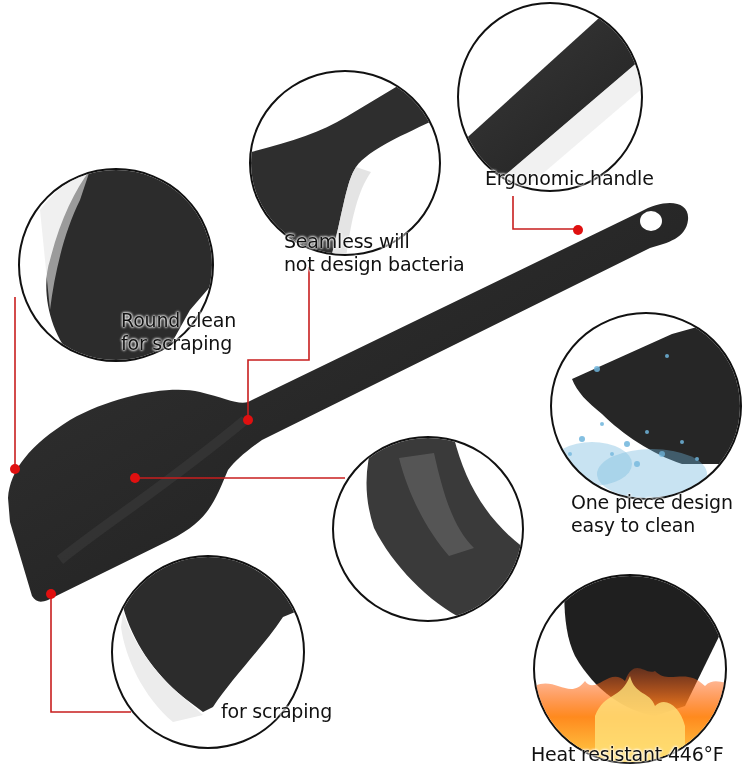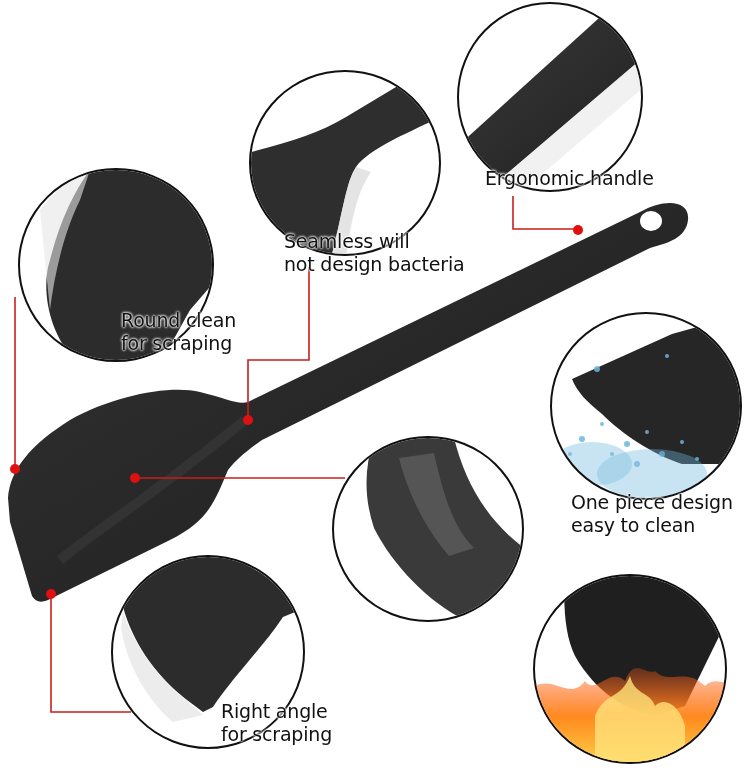--- a/index.html
+++ b/index.html
@@ -155,18 +155,20 @@
 
   <div class="label" style="left:571px; top:491px;">
     <div>One piece design</div>
     <div>easy to clean</div>
   </div>
 
   <div class="label" style="left:325px; top:597px;">
   </div>
 
   <div class="label" style="left:221px; top:700px;">
-    <div>Right angle</div>
     <div>for scraping</div>
   </div>
 
+  <div class="label" style="left:531px; top:743px;">
+    <span>Heat resistant 446°F</span>
+  </div>
 
 </div>
 
 </body></html>

